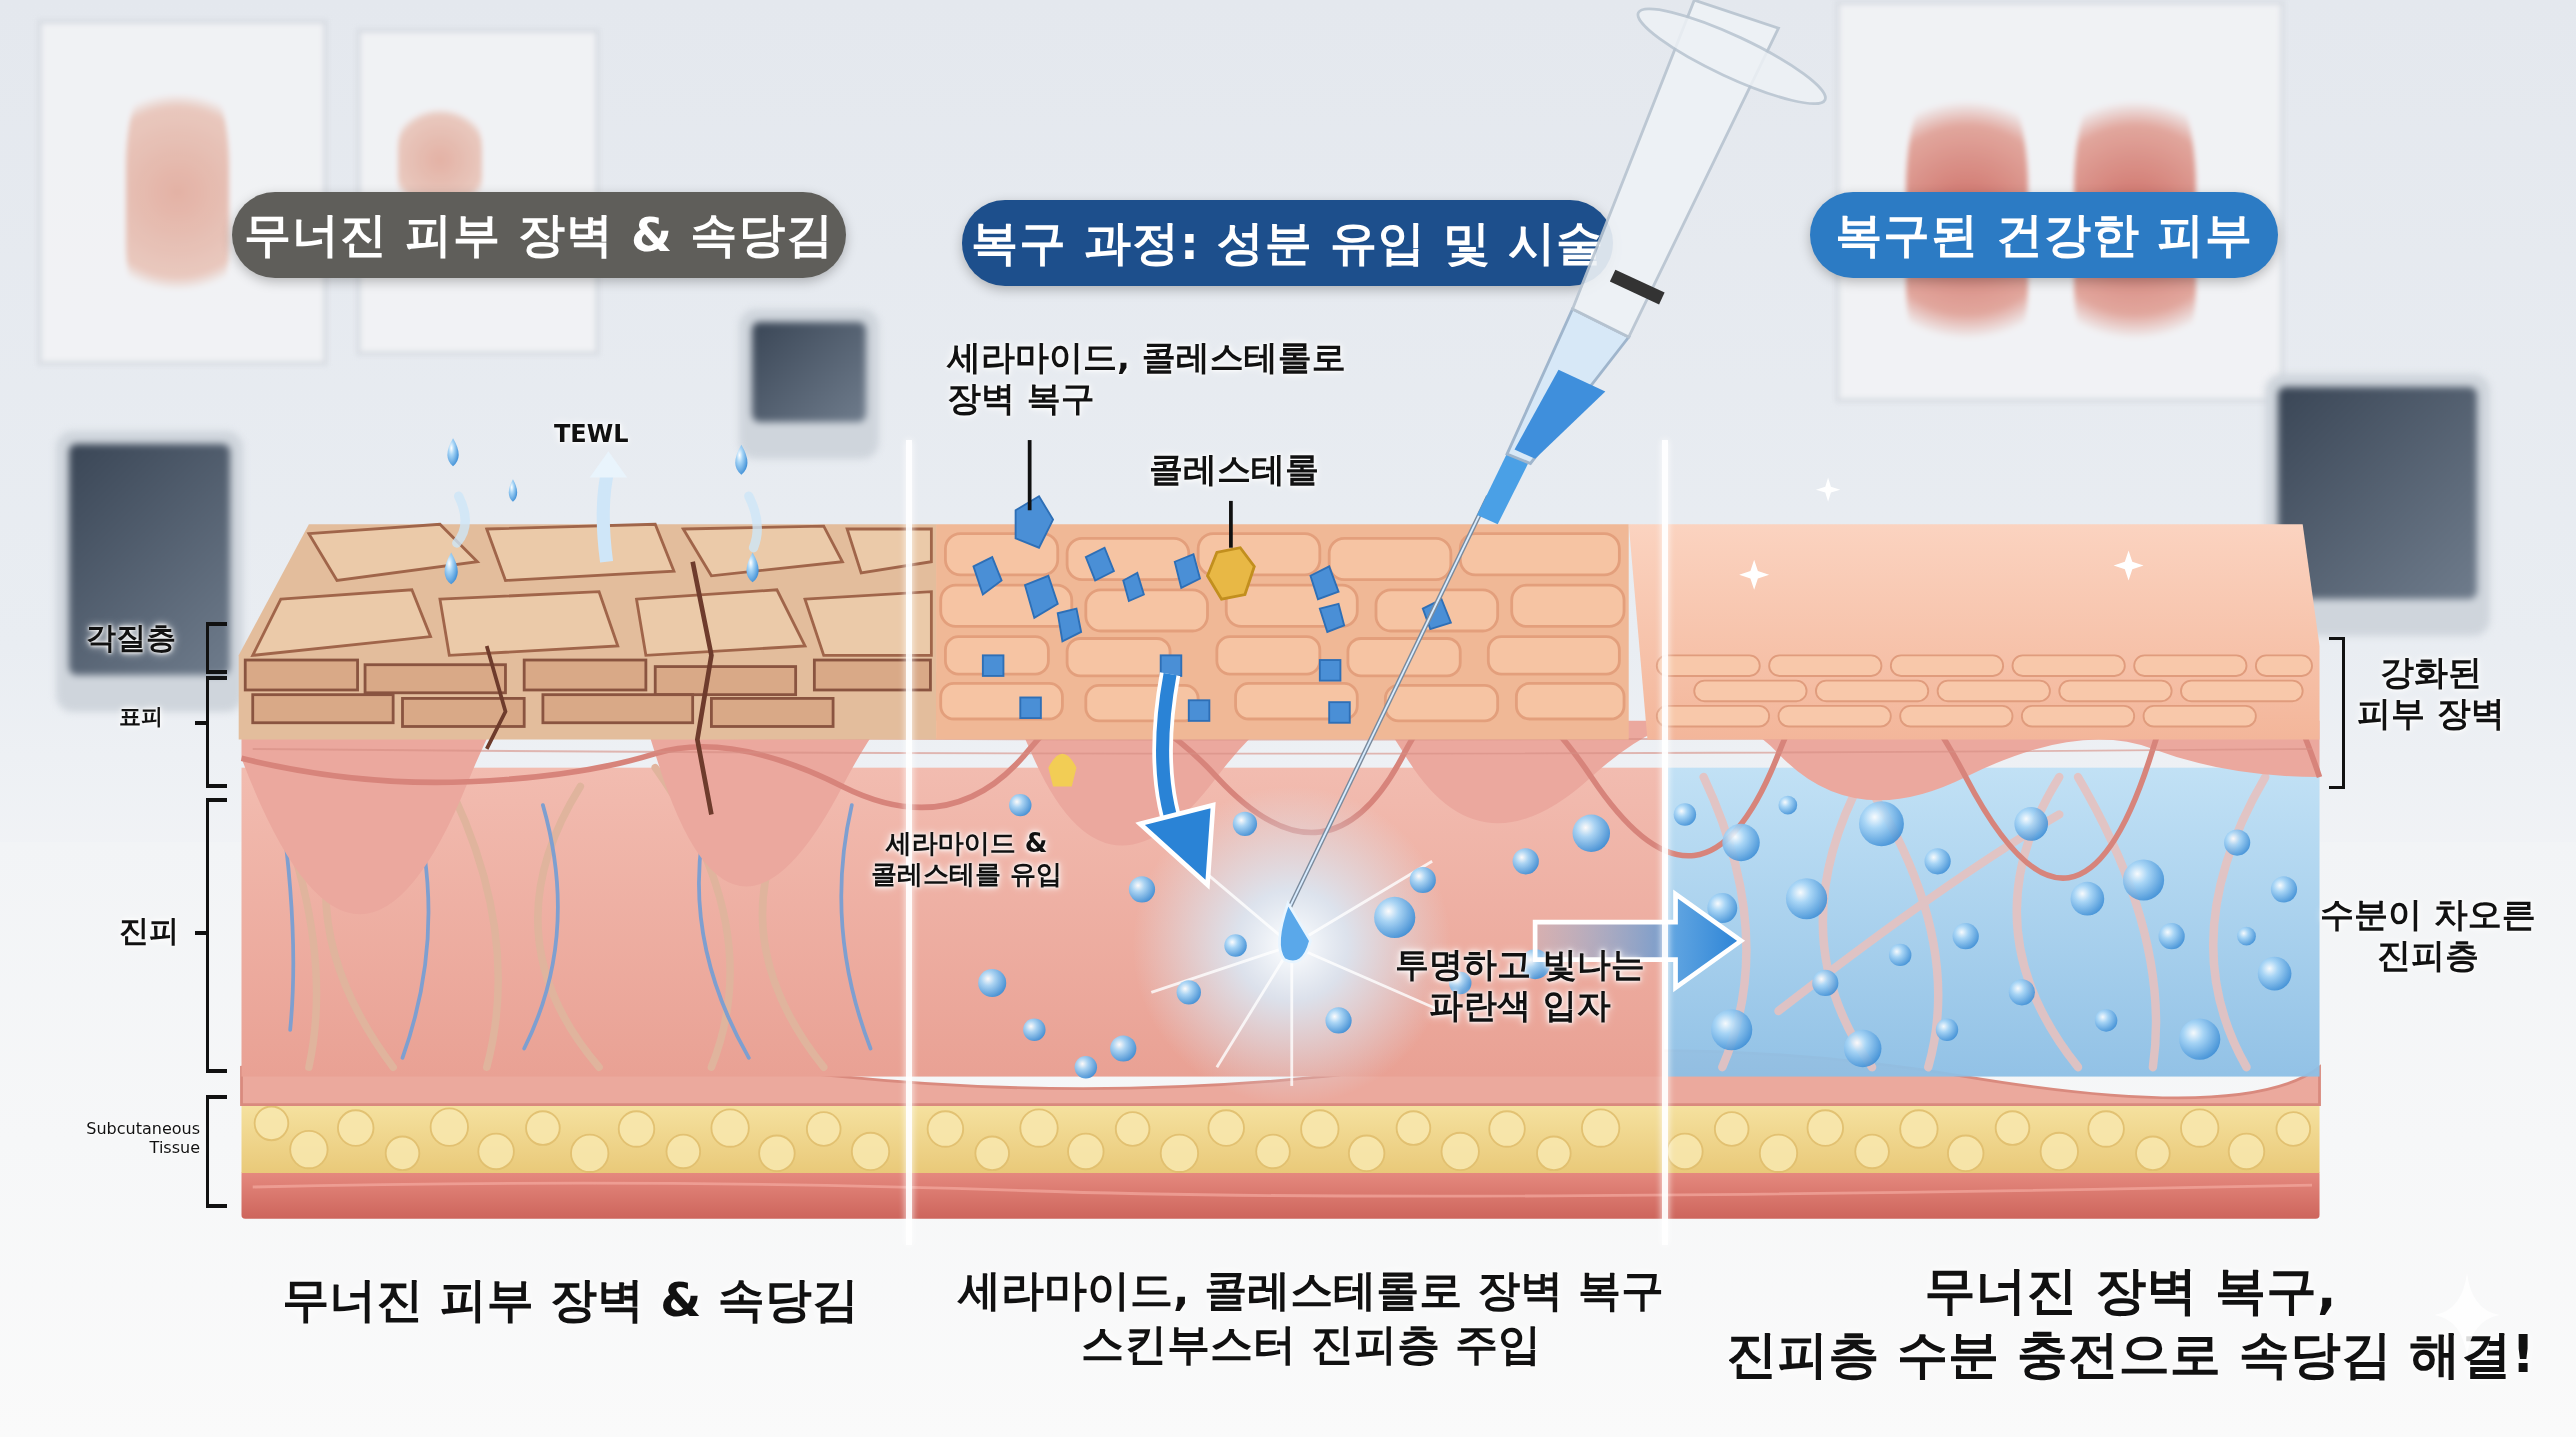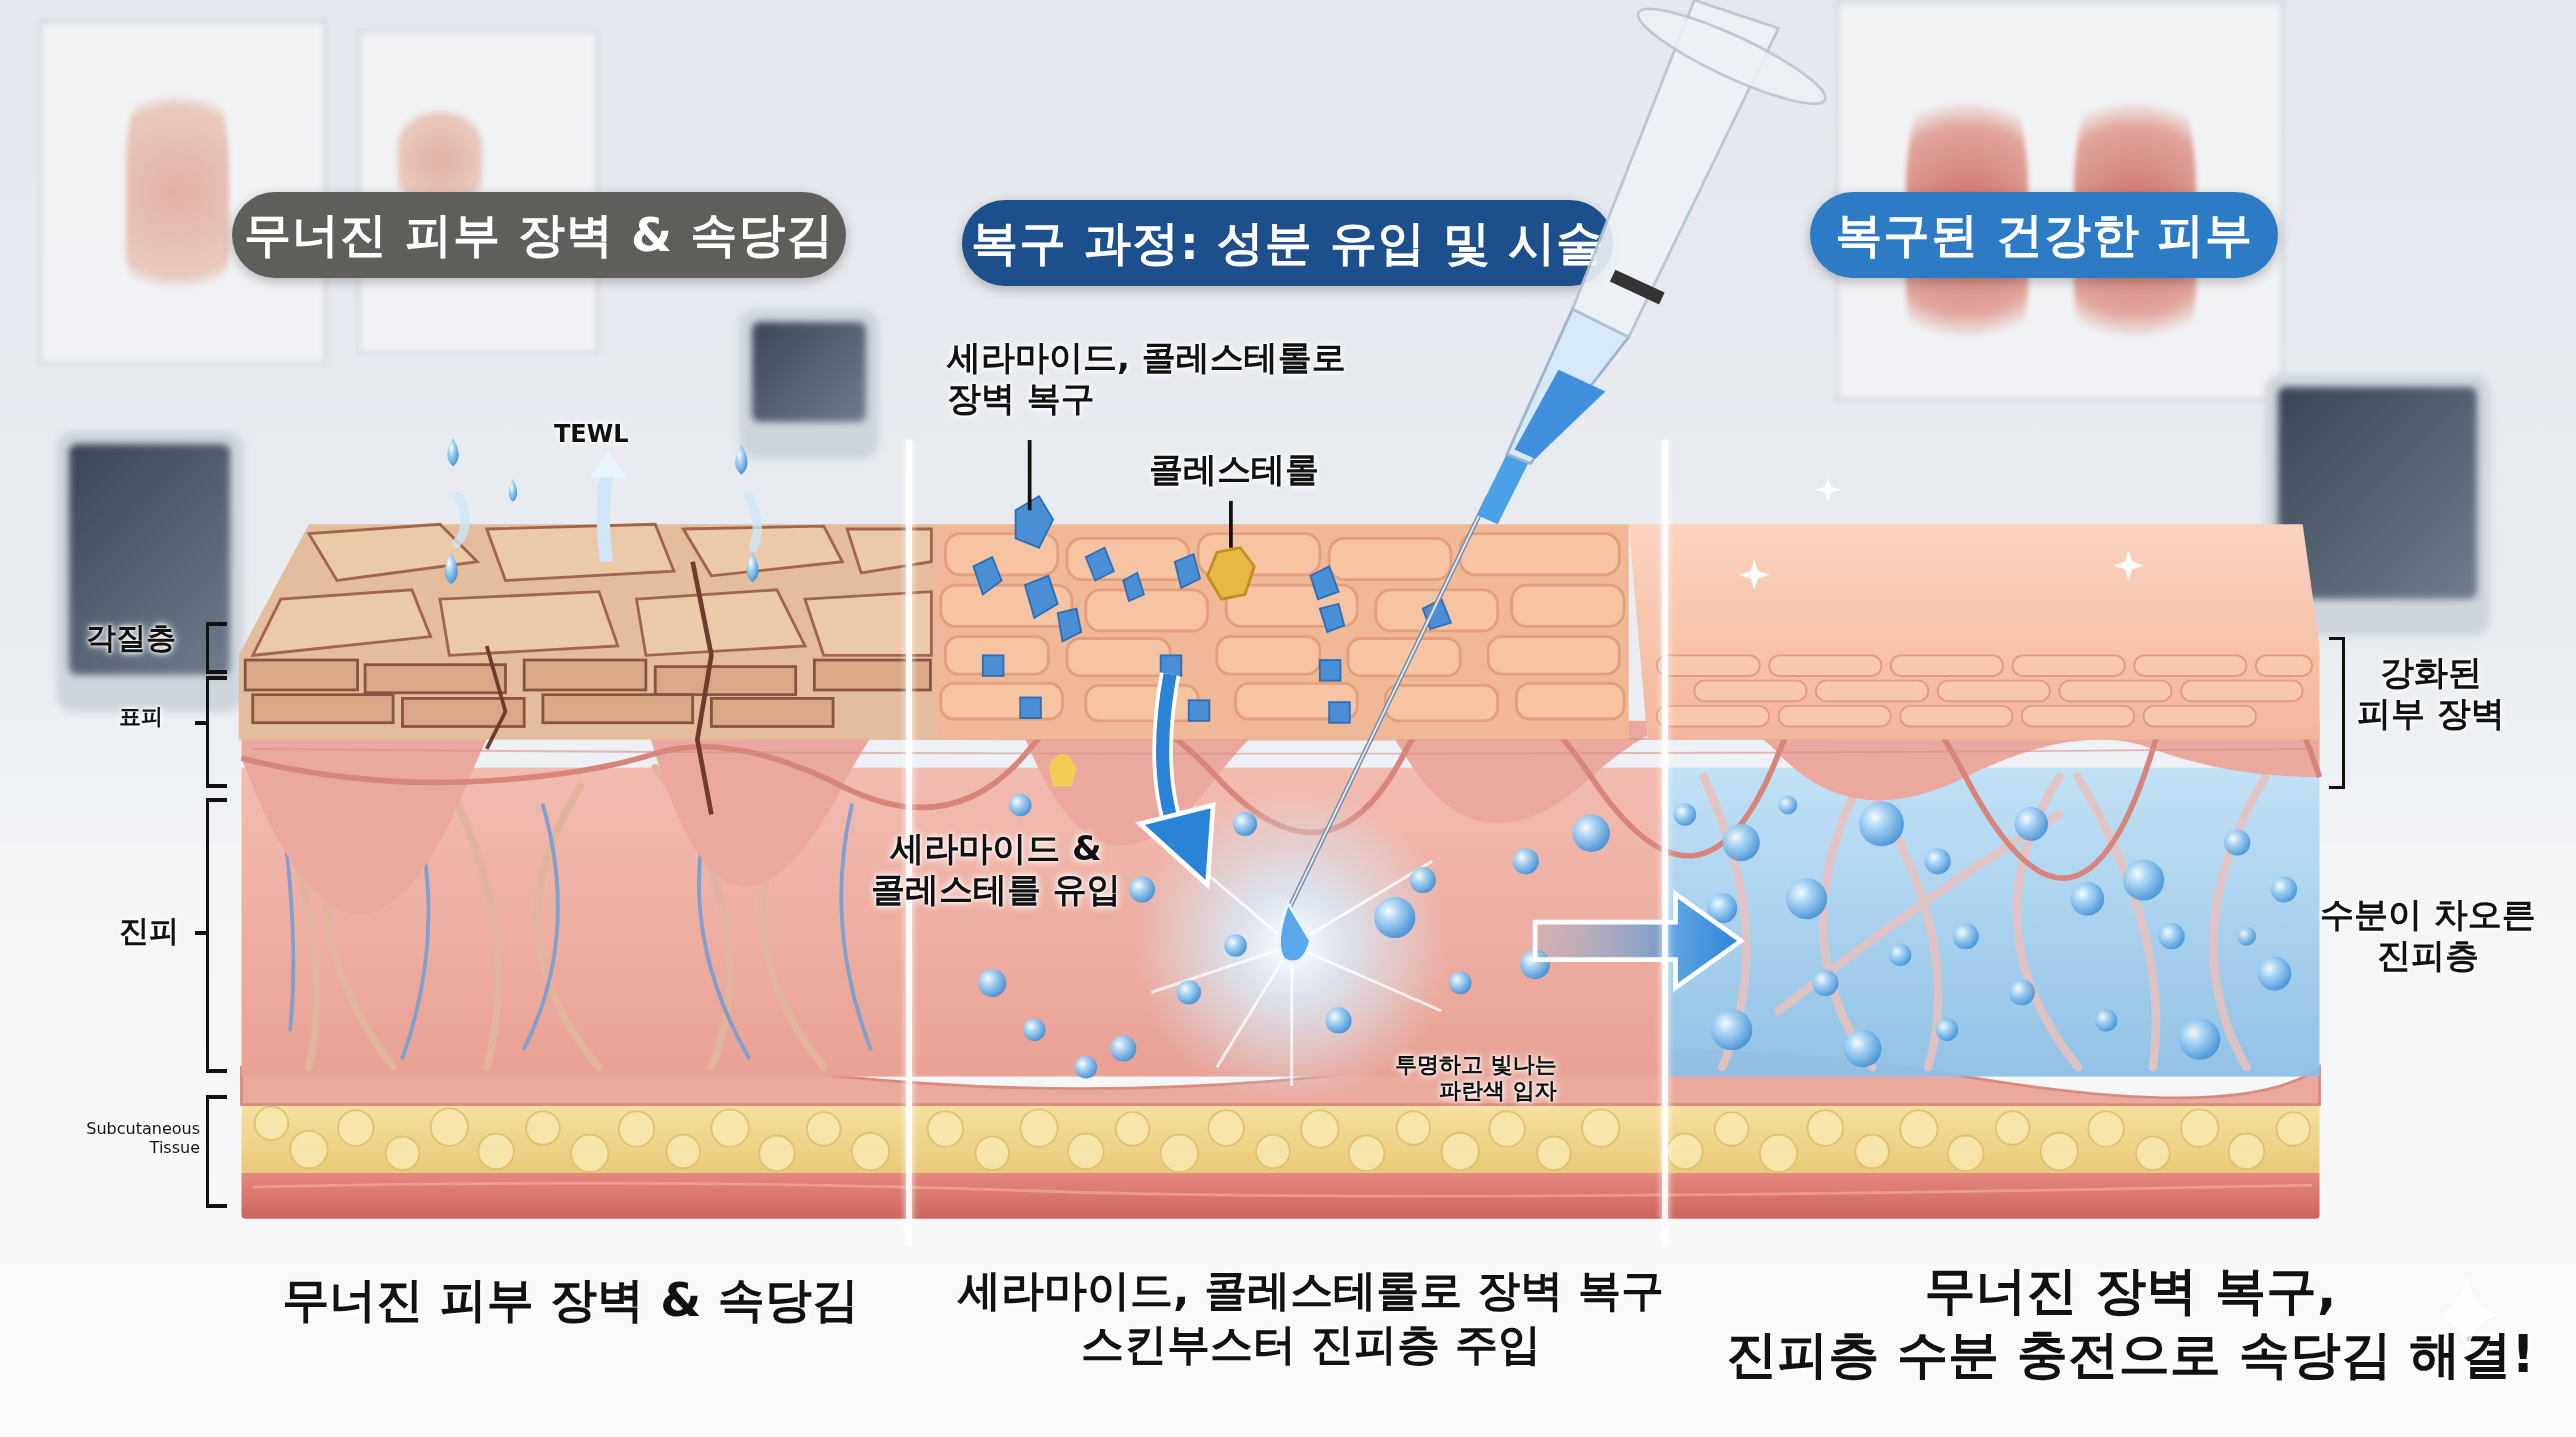--- a/index.html
+++ b/index.html
@@ -417,23 +417,23 @@
 <div class="label" style="left:119px;top:913px;font-size:30px;">진피</div>
 <div class="label" style="left:13px;top:1119px;font-size:16px;font-weight:normal;text-align:right;width:187px;">Subcutaneous
 Tissue</div>
 
 <div class="bracket" style="left:2329px;top:637px;width:13px;height:146px;border-width:3.7px 3.7px 3.7px 0;"></div>
 
 <div class="label" style="left:554px;top:420px;font-size:24px;">TEWL</div>
 <div class="label" style="left:947px;top:337px;font-size:34px;">세라마이드, 콜레스테롤로
 장벽 복구</div>
 <div class="label" style="left:1149px;top:449px;font-size:34px;">콜레스테롤</div>
-<div class="label" style="left:871px;top:828px;font-size:34px;text-align:center;">세라마이드 &amp;
+<div class="label" style="left:871px;top:828px;font-size:26px;text-align:center;">세라마이드 &amp;
 콜레스테를 유입</div>
-<div class="label" style="left:1395px;top:1052px;font-size:22px;text-align:right;">투명하고 빛나는
+<div class="label" style="left:1395px;top:944px;font-size:34px;text-align:center;">투명하고 빛나는
 파란색 입자</div>
 <div class="label" style="left:2357px;top:652px;font-size:34px;text-align:center;">강화된
 피부 장벽</div>
 <div class="label" style="left:2320px;top:894px;font-size:34px;text-align:center;">수분이 차오른
 진피층</div>
 
 <div class="caption" style="left:243px;top:1271px;width:655px;font-size:47px;">무너진 피부 장벽 &amp; 속당김</div>
 <div class="caption" style="left:927px;top:1264px;width:768px;font-size:43px;">세라마이드, 콜레스테롤로 장벽 복구
 스킨부스터 진피층 주입</div>
 <div class="caption" style="left:1685px;top:1259px;width:891px;font-size:51px;">무너진 장벽 복구,

